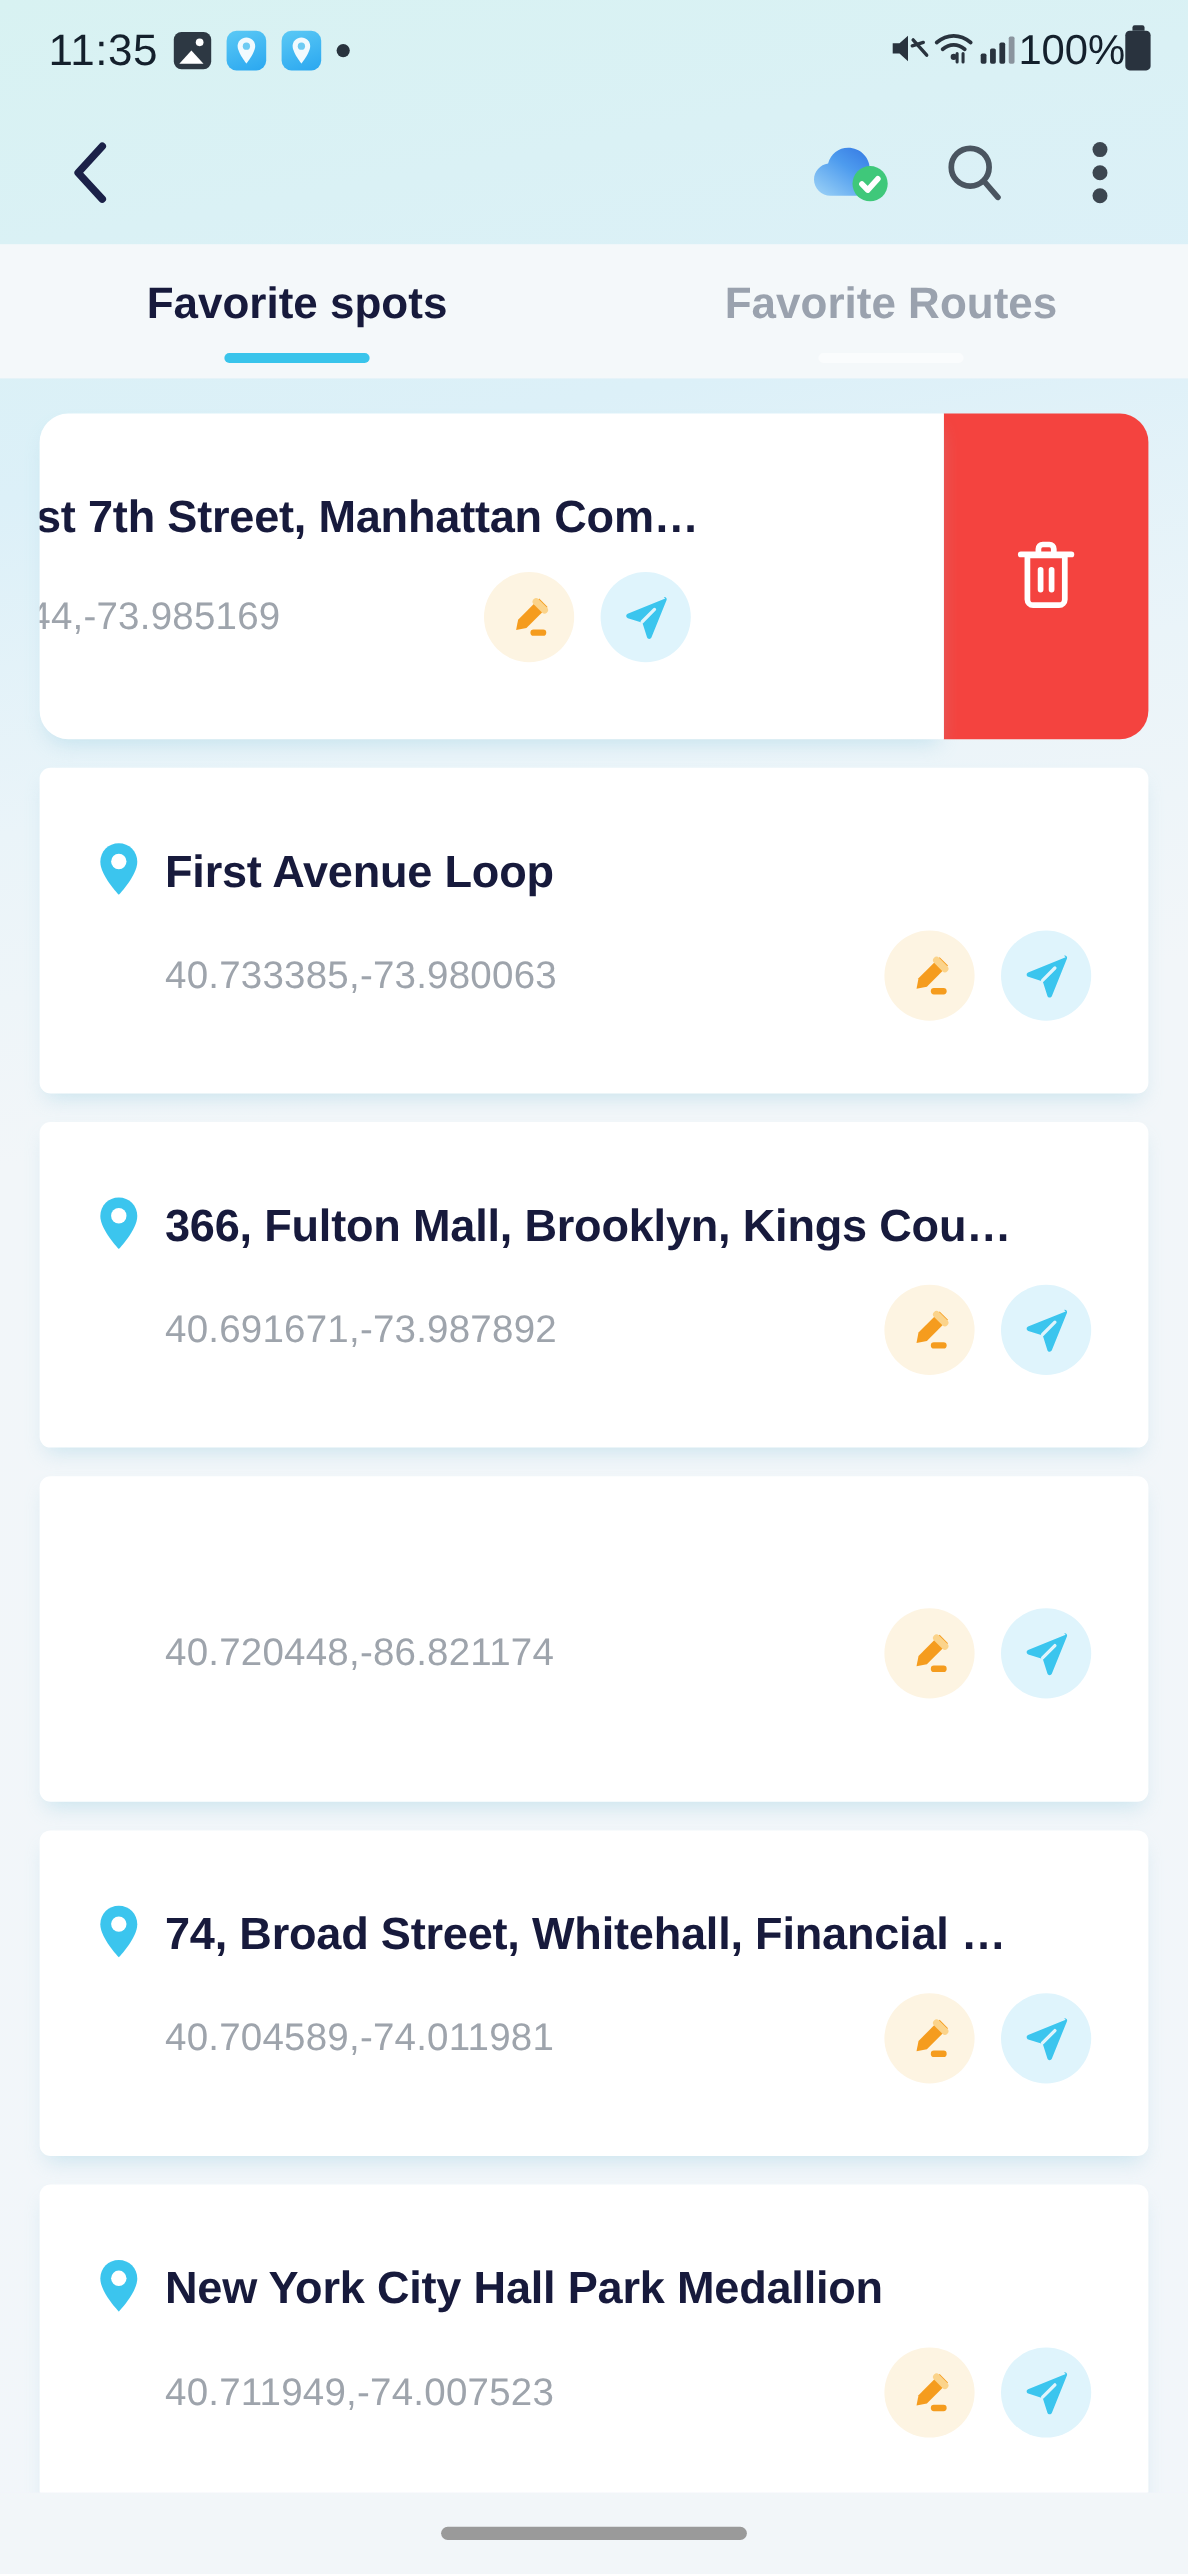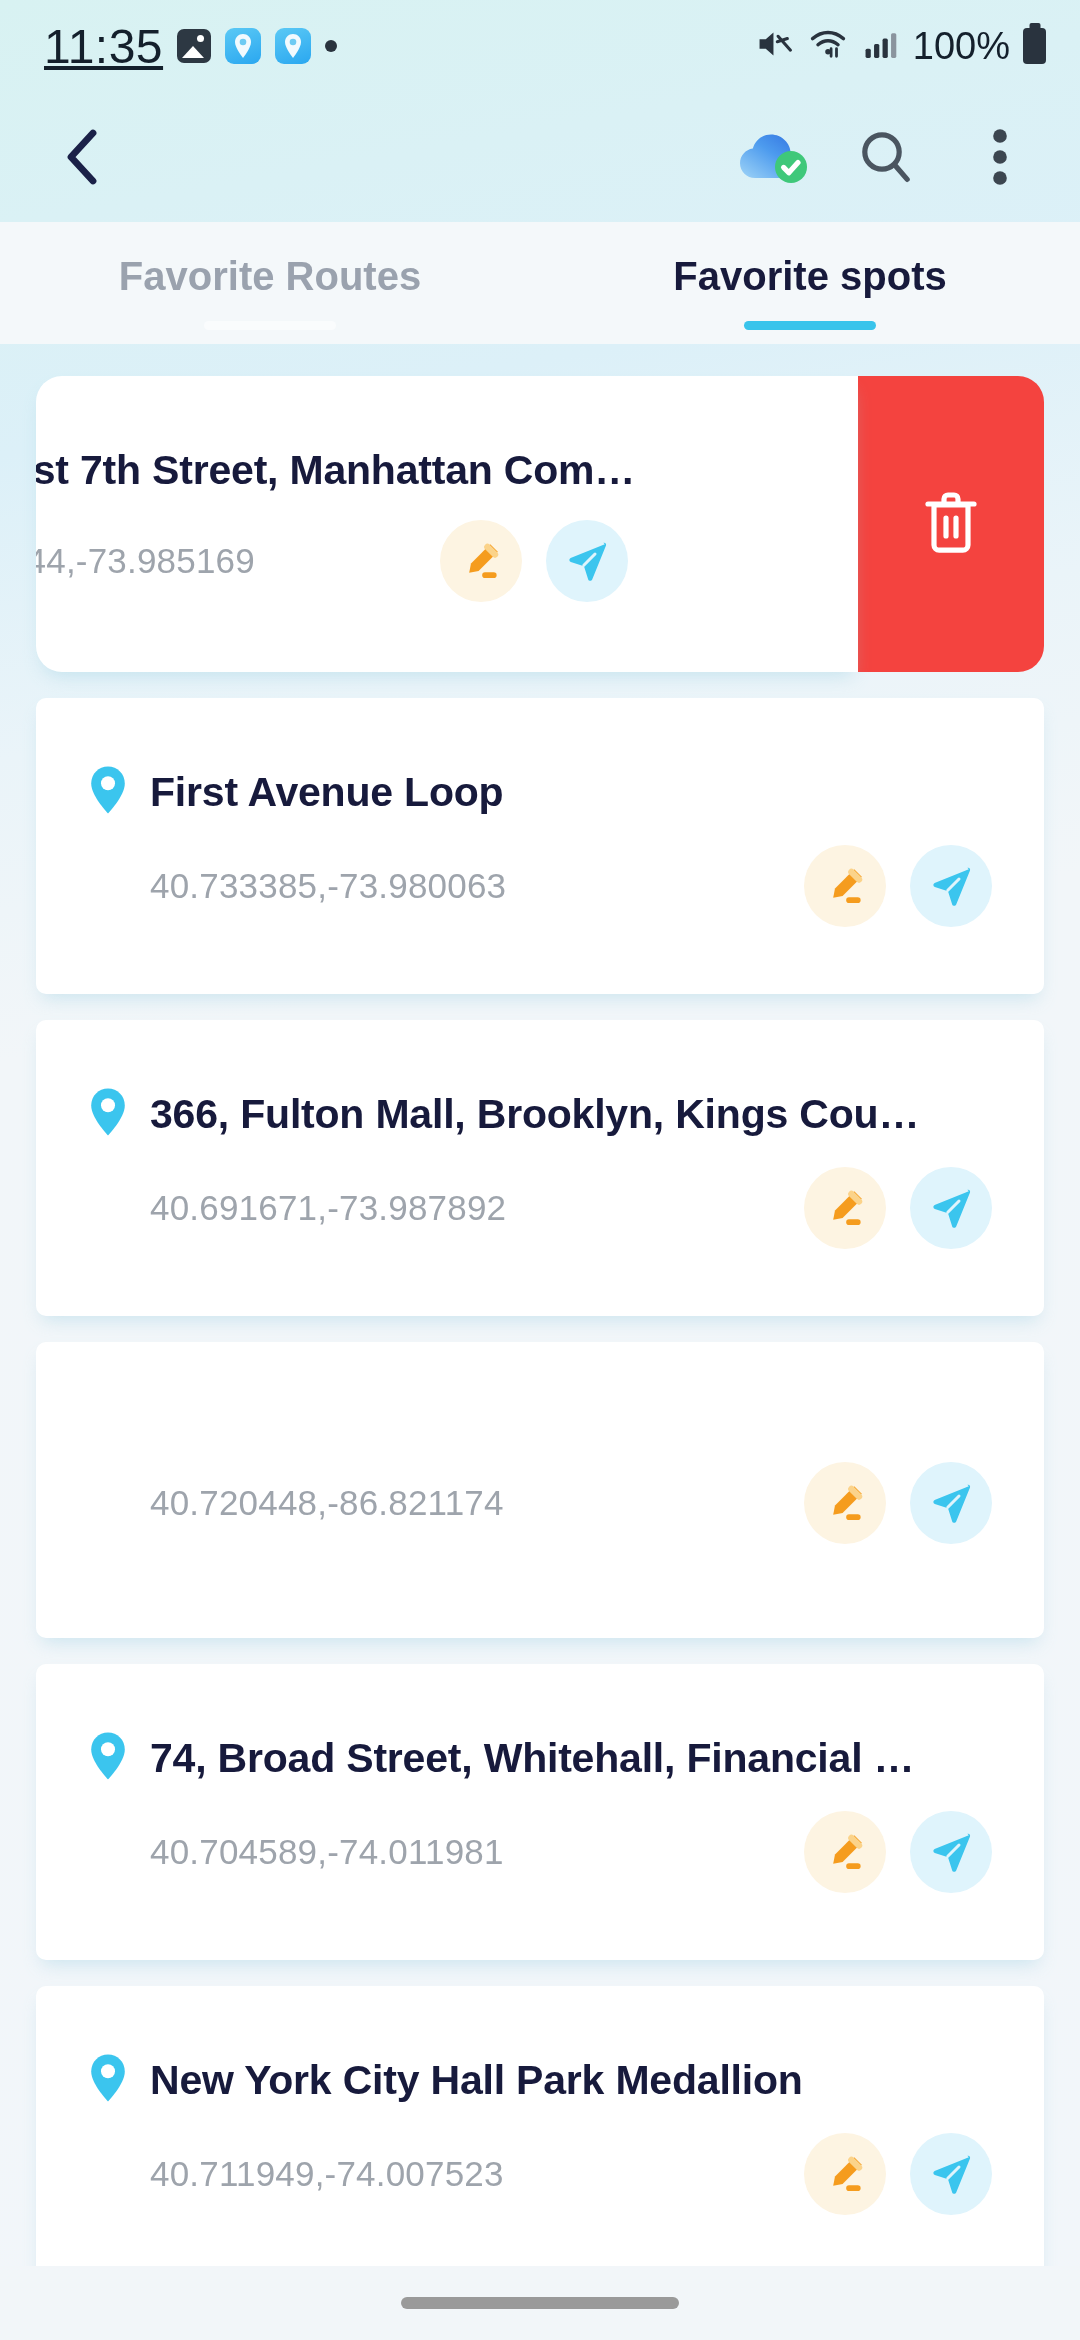--- a/index.html
+++ b/index.html
@@ -17,22 +17,22 @@
   }
 
   
   .statusbar {
     height:92px; flex:0 0 92px;
     display:flex; align-items:center;
     padding:0 34px 0 44px;
     color:#1A2430;
   }
   .sb-left { display:flex; align-items:center; gap:14px; }
-  .sb-time { font-size:48px; font-weight:500; letter-spacing:.5px; color:#14202C;text-decoration:underline; }
-  .sb-right { margin-left:auto; display:flex; align-items:center; gap:13px; }
+  .sb-time { font-size:40px; font-weight:500; letter-spacing:.5px; color:#14202C; }
+  .sb-right { margin-left:auto; display:flex; align-items:center; }
   .ic-gallery {
     width:34px; height:34px; border-radius:7px; background:#2D3843;
     position:relative; overflow:hidden;
   }
   .ic-gallery:before {
     content:""; position:absolute; left:5px; bottom:5px;
     width:0; height:0; border-left:11px solid transparent;
     border-right:11px solid transparent; border-bottom:12px solid #fff;
   }
   .ic-gallery:after {
@@ -221,26 +221,26 @@
         <svg width="20" height="60" viewBox="0 0 10 30">
             <circle cx="5" cy="4.5" r="3.4" fill="#3C4650"></circle>
             <circle cx="5" cy="15" r="3.4" fill="#3C4650"></circle>
             <circle cx="5" cy="25.5" r="3.4" fill="#3C4650"></circle>
           </svg>
       </span>
     </div>
   </div>
 
   <div class="tabs">
+    <div class="tab active">
+      <span class="tab-label">Favorite spots</span>
+      <span class="tab-underline"></span>
+    </div>
     <div class="tab">
       <span class="tab-label">Favorite Routes</span>
-      <span class="tab-underline"></span>
-    </div>
-    <div class="tab active">
-      <span class="tab-label">Favorite spots</span>
       <span class="tab-underline"></span>
     </div>
   </div>
 
   <div class="list">
 
     <div class="card-wrap swiped">
       <div class="delete-panel">
         <span>
           <svg width="62" height="68" viewBox="0 0 31 34">

